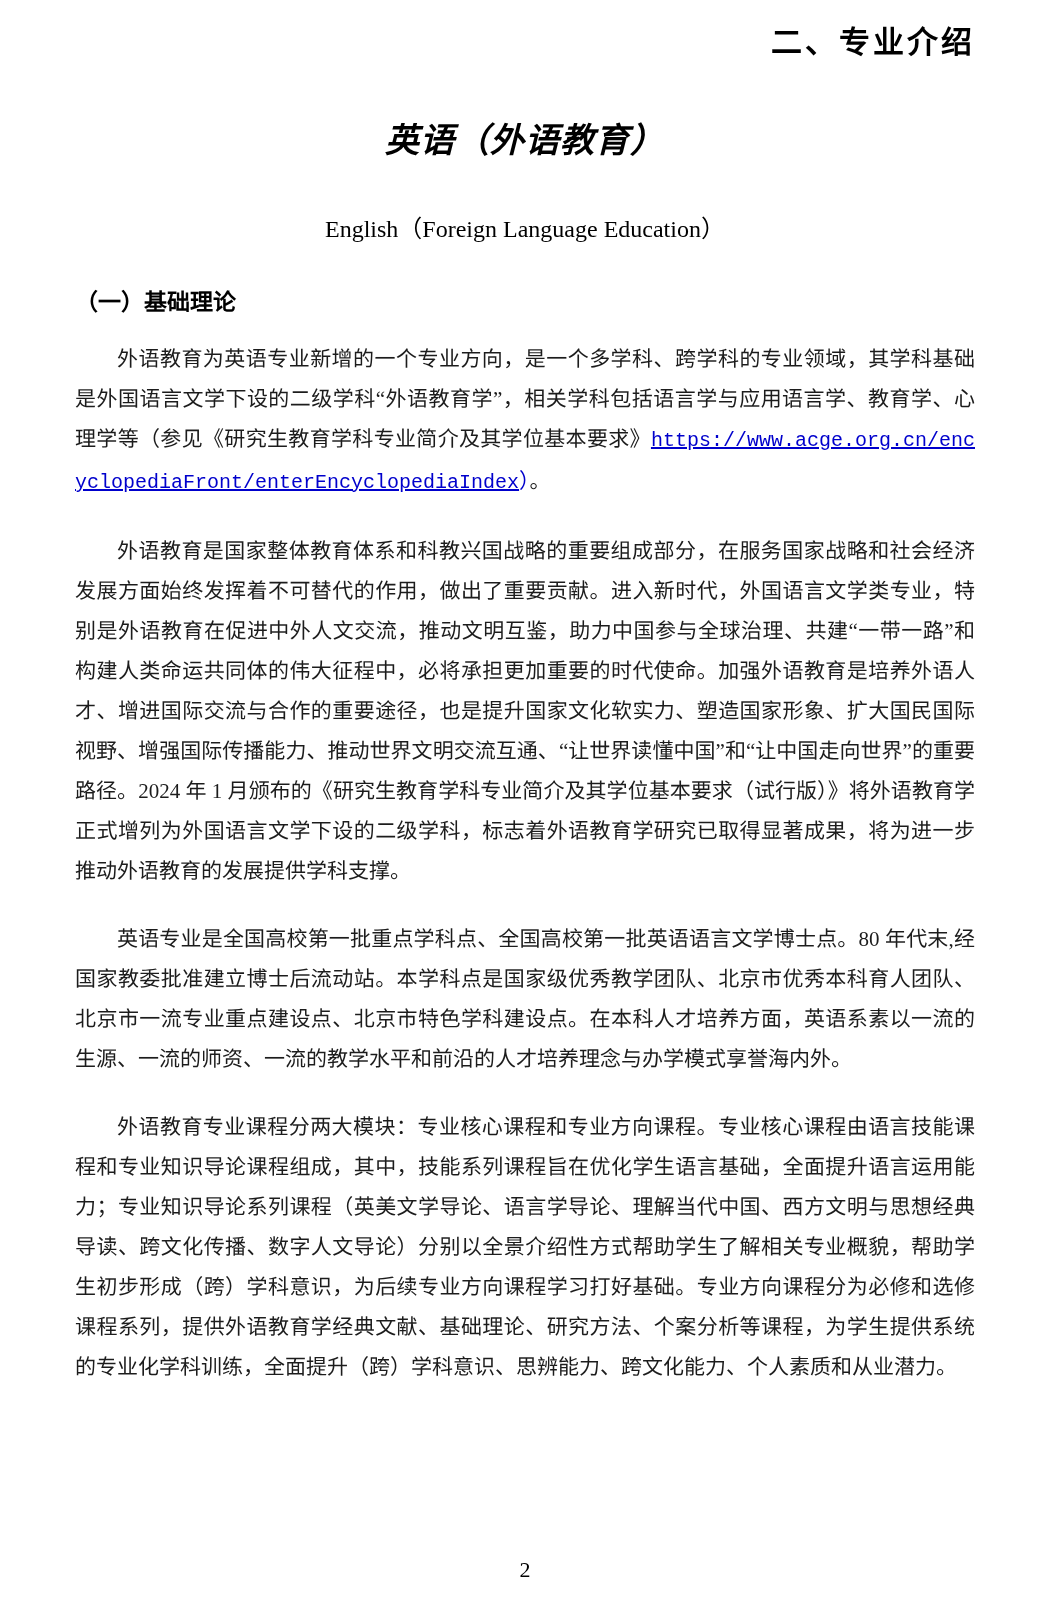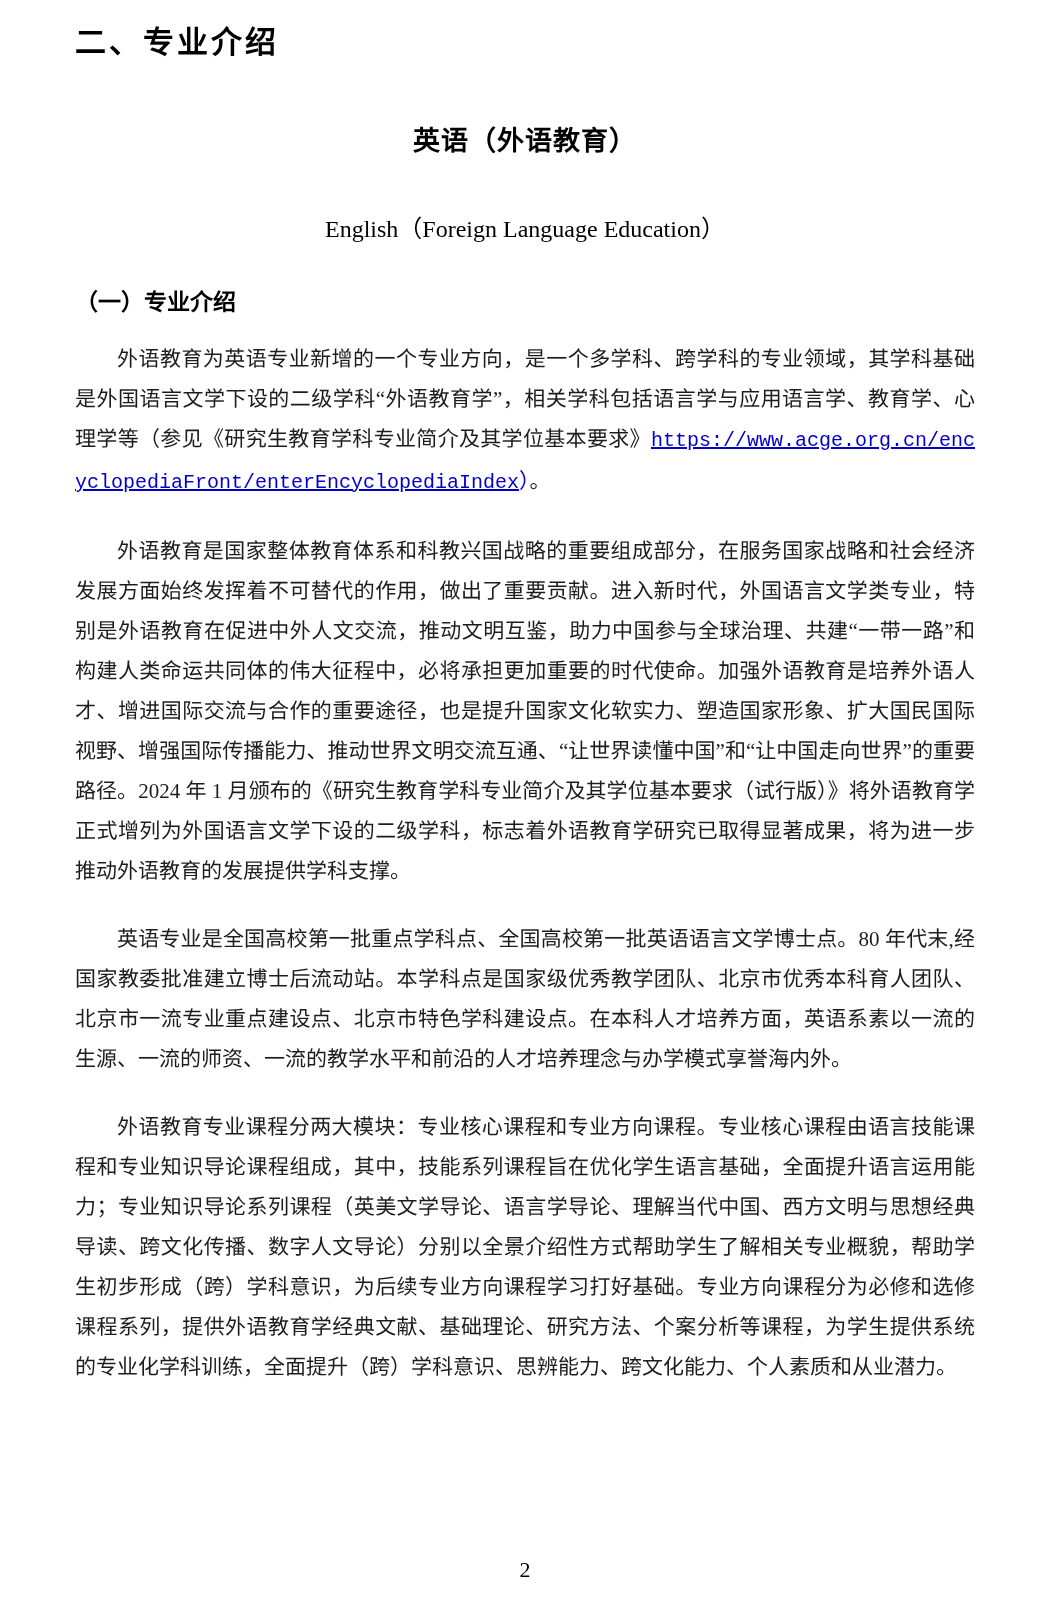--- a/index.html
+++ b/index.html
@@ -15,37 +15,38 @@
     font-family: "Liberation Serif", "DejaVu Serif", serif;
     overflow: hidden;
   }
   .page {
     padding: 0 75px;
     box-sizing: border-box;
     width: 1050px;
   }
   .doc-title {
     margin: 24px 0 0 0;
-    text-align: left;
+    text-align: right;
     font-family: "Liberation Sans", "DejaVu Sans", sans-serif;
     font-weight: bold;
     font-size: 31px;
     line-height: 38px;
     letter-spacing: 3px;
     color: #000000;
   }
   .subtitle-cn {
     margin: 62px 0 0 0;
     text-align: center;
     font-family: "Liberation Serif", "DejaVu Serif", serif;
     font-weight: bold;
-    font-size: 27px;
+    font-size: 34px;
     line-height: 34px;
     letter-spacing: 1px;
     color: #000000;
+    font-style: italic;
   }
   .subtitle-en {
     margin: 56px 0 0 0;
     text-align: center;
     font-family: "Liberation Serif", "DejaVu Serif", serif;
     font-weight: normal;
     font-size: 24px;
     line-height: 30px;
     color: #000000;
   }
@@ -101,21 +102,21 @@
 <body>
 
 <div class="page">
 
   <h1 class="doc-title">二、专业介绍</h1>
 
   <h2 class="subtitle-cn">英语（外语教育）</h2>
 
   <h3 class="subtitle-en">English（Foreign Language Education）</h3>
 
-  <h4 class="section-heading">（一）专业介绍</h4>
+  <h4 class="section-heading">（一）基础理论</h4>
 
   <div class="body-text">
 
     <p><span>外语教育为英语专业新增的一个专业方向，是一个多学科、跨学科的专业领域，其学科基础是外国语言文学下设的二级学科“外语教育学”，相关学科包括语言学与应用语言学、教育学、心理学等（参见《研究生教育学科专业简介及其学位基本要求》</span><a class="doc-link">https://www.acge.org.cn/encyclopediaFront/enterEncyclopediaIndex</a><span class="link-paren">）</span><span>。</span></p>
 
     <p>外语教育是国家整体教育体系和科教兴国战略的重要组成部分，在服务国家战略和社会经济发展方面始终发挥着不可替代的作用，做出了重要贡献。进入新时代，外国语言文学类专业，特别是外语教育在促进中外人文交流，推动文明互鉴，助力中国参与全球治理、共建“一带一路”和构建人类命运共同体的伟大征程中，必将承担更加重要的时代使命。加强外语教育是培养外语人才、增进国际交流与合作的重要途径，也是提升国家文化软实力、塑造国家形象、扩大国民国际视野、增强国际传播能力、推动世界文明交流互通、“让世界读懂中国”和“让中国走向世界”的重要路径。2024 年 1 月颁布的《研究生教育学科专业简介及其学位基本要求（试行版）》将外语教育学正式增列为外国语言文学下设的二级学科，标志着外语教育学研究已取得显著成果，将为进一步推动外语教育的发展提供学科支撑。</p>
 
     <p>英语专业是全国高校第一批重点学科点、全国高校第一批英语语言文学博士点。80 年代末,经国家教委批准建立博士后流动站。本学科点是国家级优秀教学团队、北京市优秀本科育人团队、北京市一流专业重点建设点、北京市特色学科建设点。在本科人才培养方面，英语系素以一流的生源、一流的师资、一流的教学水平和前沿的人才培养理念与办学模式享誉海内外。</p>
 
     <p>外语教育专业课程分两大模块：专业核心课程和专业方向课程。专业核心课程由语言技能课程和专业知识导论课程组成，其中，技能系列课程旨在优化学生语言基础，全面提升语言运用能力；专业知识导论系列课程（英美文学导论、语言学导论、理解当代中国、西方文明与思想经典导读、跨文化传播、数字人文导论）分别以全景介绍性方式帮助学生了解相关专业概貌，帮助学生初步形成（跨）学科意识，为后续专业方向课程学习打好基础。专业方向课程分为必修和选修课程系列，提供外语教育学经典文献、基础理论、研究方法、个案分析等课程，为学生提供系统的专业化学科训练，全面提升（跨）学科意识、思辨能力、跨文化能力、个人素质和从业潜力。</p>

